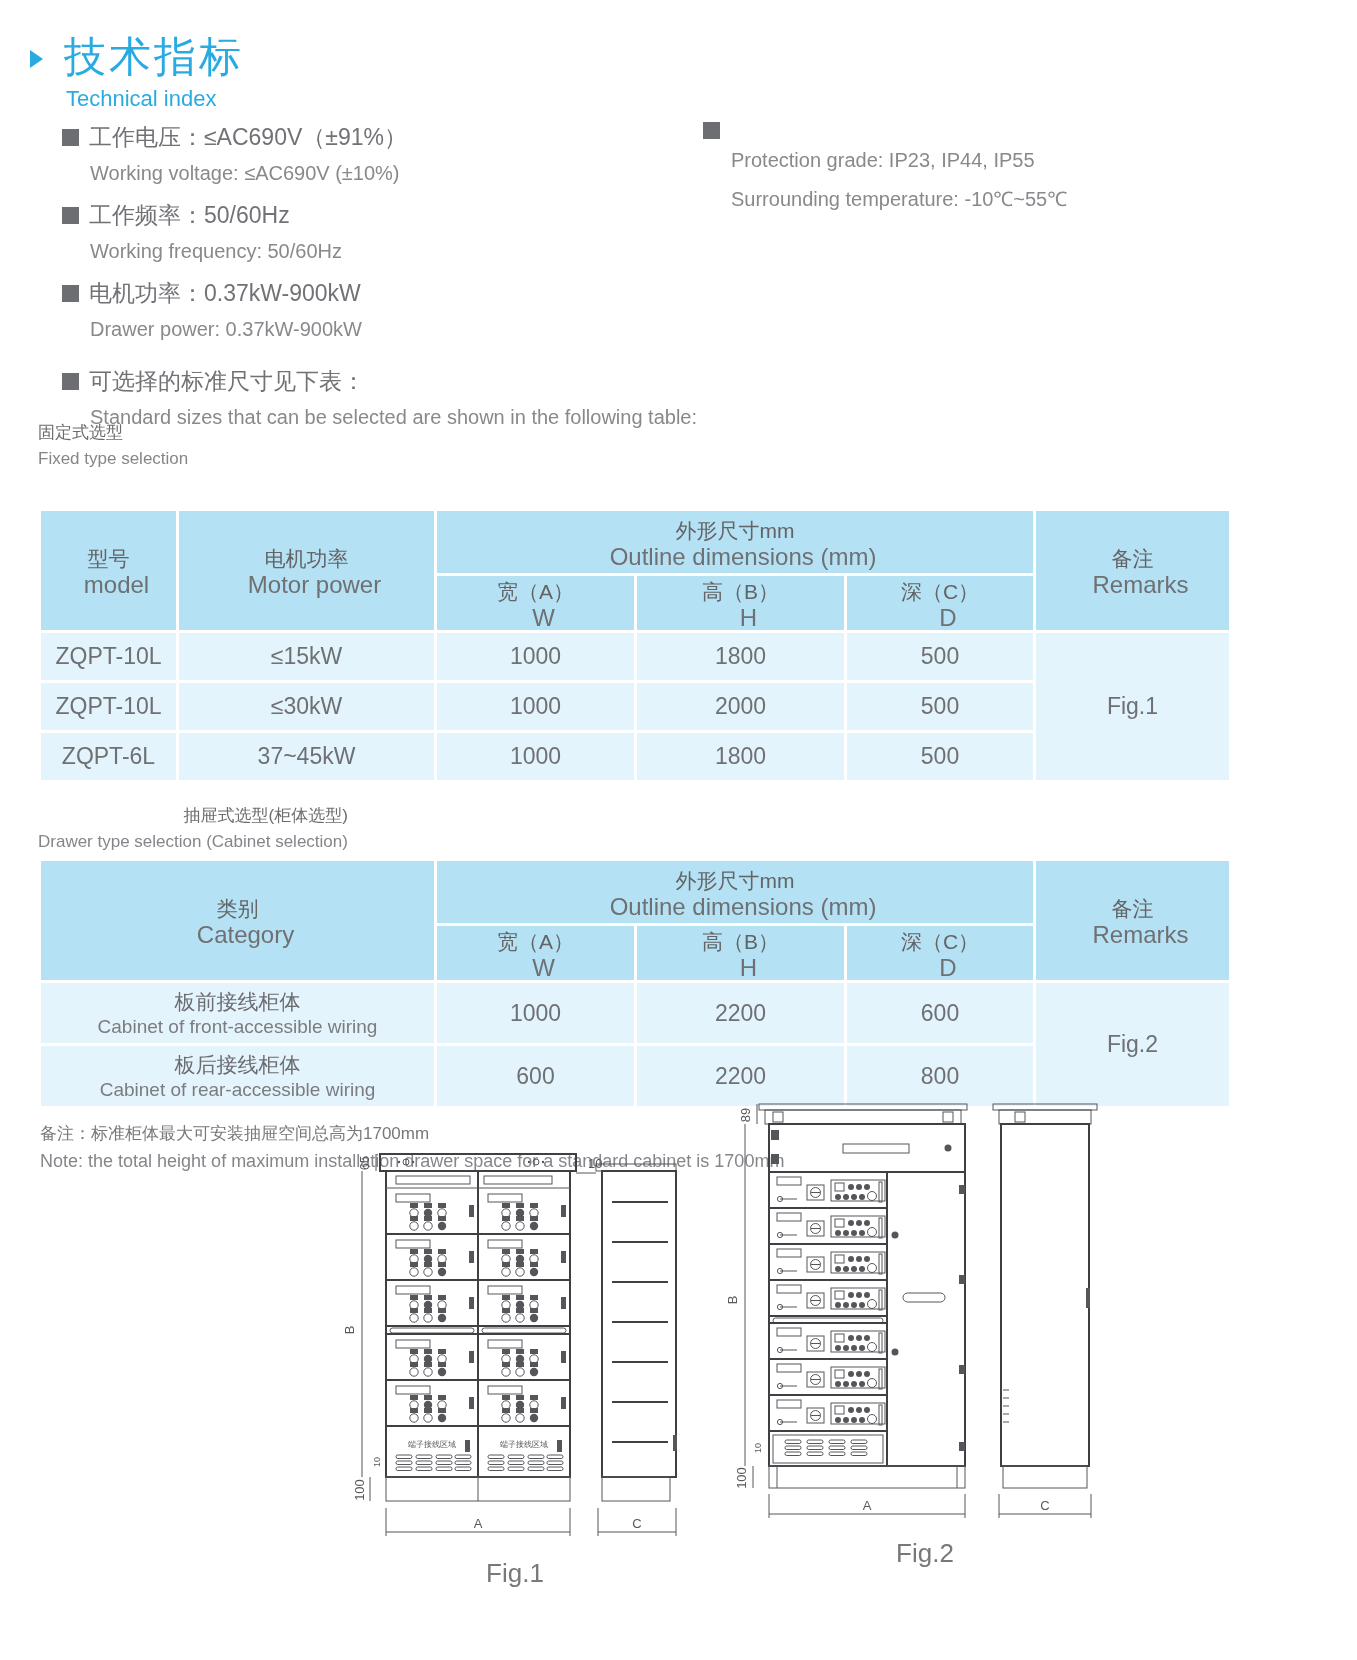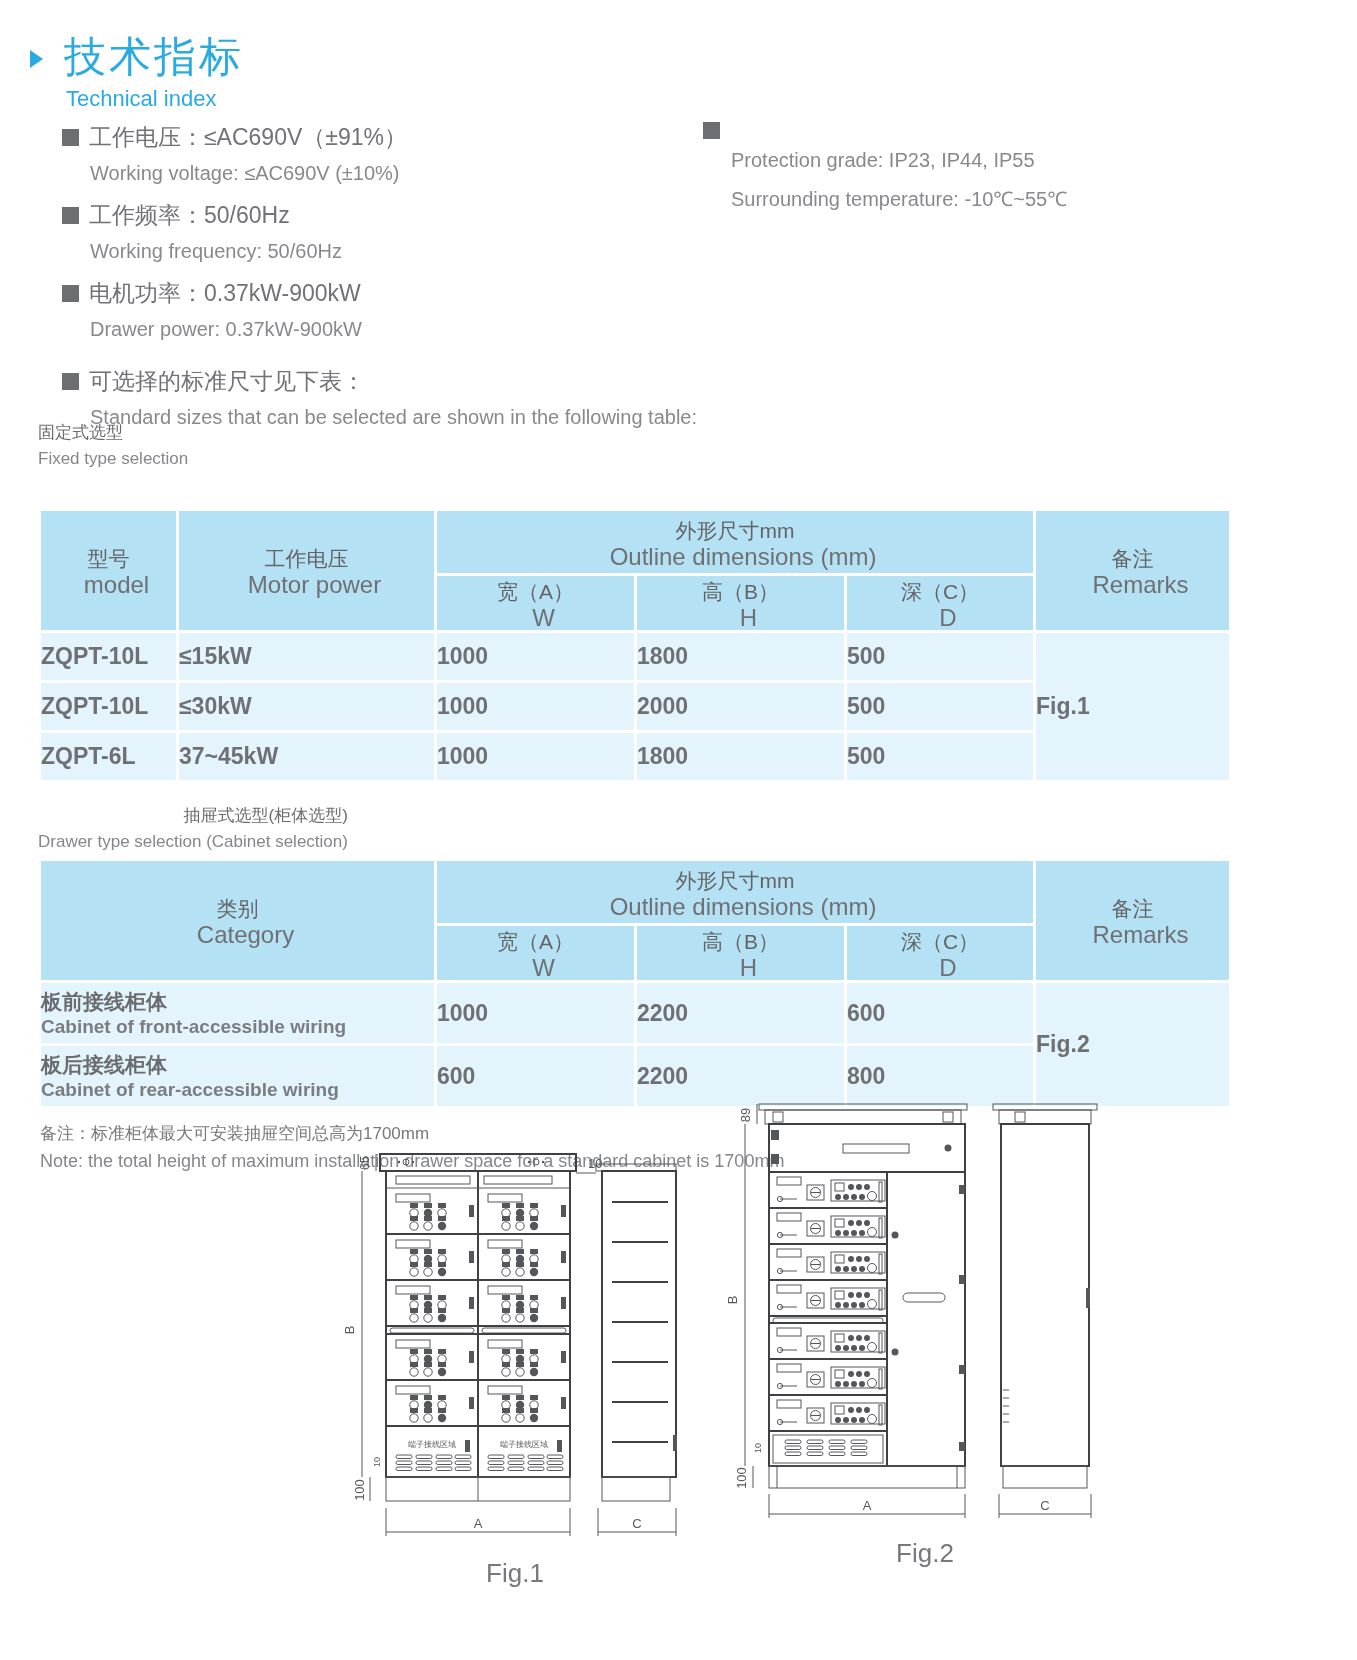--- a/index.html
+++ b/index.html
@@ -21,21 +21,21 @@
   .sq{flex:0 0 auto;width:17px;height:17px;background:#6d6e71;margin-right:10px;}
   .spec-en{margin:9px 0 0 28px;font-size:20px;color:#88898c;line-height:25px;}
   .spec.intro{margin-top:24px;}
   
   .sec{position:absolute;left:38px;}
   .sec-zh{font-size:17px;color:#6b6c6e;line-height:26px;}
   .sec-en{font-size:17px;color:#85868a;line-height:26px;}
   
   table.spec-table{position:absolute;left:38px;border-collapse:separate;border-spacing:3px;table-layout:fixed;width:1192px;background:#ffffff;}
   table.spec-table th{background:#b5e1f4;font-weight:400;text-align:center;vertical-align:middle;padding:0;}
-  table.spec-table td{background:#e4f4fc;vertical-align:middle;font-size:23px;color:#6f7073;padding:0;font-weight:bold;}
+  table.spec-table td{background:#e4f4fc;text-align:center;vertical-align:middle;font-size:23px;color:#6f7073;padding:0;}
   .th-zh{display:block;font-size:21px;color:#636466;line-height:28px;}
   .th-en{display:block;font-size:24px;color:#6f7073;line-height:23px;padding-left:16px;}
   .t1 .hr1{height:62px;} .t1 .hr2{height:54px;} .t1 tbody tr{height:47px;}
   .t2 .hr1{height:62px;} .t2 .hr2{height:54px;} .t2 tbody tr{height:60px;}
   .cat-zh{display:block;font-size:21px;color:#6b6c6f;line-height:27px;}
   .cat-en{display:block;font-size:19px;color:#7b7c80;line-height:24px;}
   .remarks-cell{font-size:24px;color:#6f7073;}
   
   .note{position:absolute;left:40px;top:1120px;}
   .note-zh{font-size:17px;color:#77787b;line-height:27px;}
@@ -118,21 +118,21 @@
         <col style="width:186px">
         <col style="width:193px">
     </colgroup>
     <thead>
       <tr class="hr1">
         <th rowspan="2">
           <span class="th-zh">型号</span>
           <span class="th-en">model</span>
         </th>
         <th rowspan="2">
-          <span class="th-zh">工作电压</span>
+          <span class="th-zh">电机功率</span>
           <span class="th-en">Motor power</span>
         </th>
         <th colspan="3">
           <span class="th-zh">外形尺寸mm</span>
           <span class="th-en">Outline dimensions (mm)</span>
         </th>
         <th rowspan="2">
           <span class="th-zh">备注</span>
           <span class="th-en">Remarks</span>
         </th>

